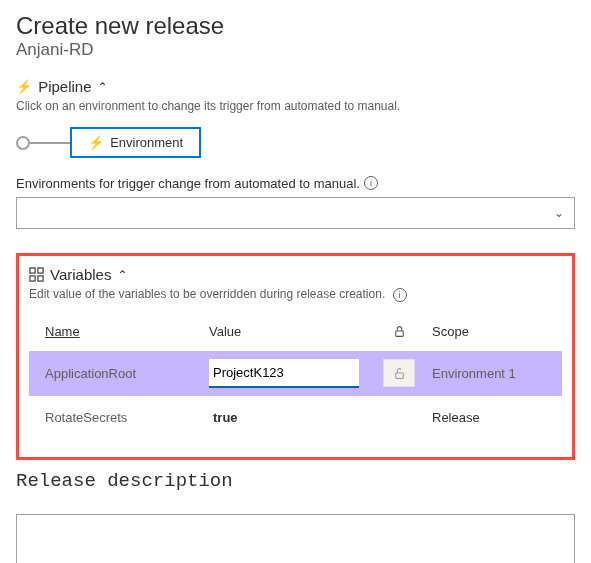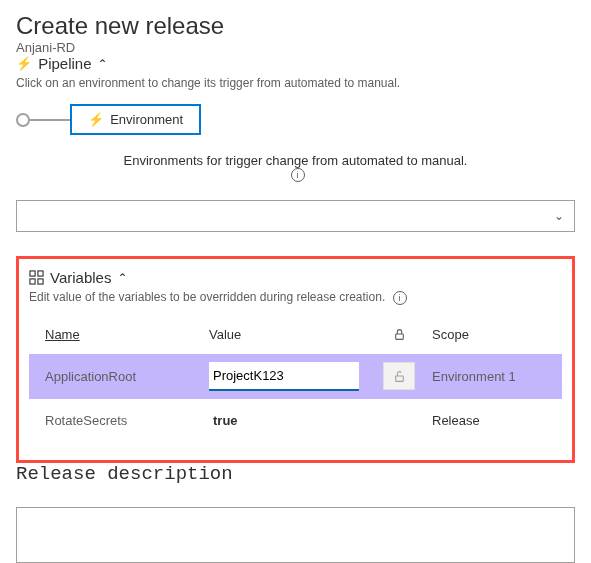--- a/index.html
+++ b/index.html
@@ -13,22 +13,23 @@
       padding: 12px 16px;
       width: 591px;
       color: #323130;
     }
     .page-title {
       font-size: 24px;
       font-weight: 400;
       margin-bottom: 0;
     }
     .subtitle {
-      font-size: 13px;
-      color: #605e5c;
+      font-size: 17px;
+      color: #605e5c;
+      margin-bottom: 18px;
     }
     .section-header {
       display: flex;
       align-items: center;
       gap: 6px;
       font-size: 15px;
       margin-bottom: 4px;
     }
     .section-desc {
       font-size: 12px;
@@ -77,44 +78,42 @@
       align-items: center;
       gap: 6px;
       background: #fff;
     }
     .bolt-icon {
       color: #0078d4;
       font-size: 13px;
     }
     .label-row {
       font-size: 13px;
-      margin-bottom: 18px;
-      display: flex;
-      align-items: center;
-      flex-direction: column;
+      margin-bottom: 6px;
+      display: flex;
     }
     .dropdown {
       width: 100%;
       height: 32px;
       border: 1px solid #a19f9d;
       display: flex;
       align-items: center;
       justify-content: flex-end;
       padding: 0 10px;
       margin-bottom: 24px;
       cursor: pointer;
     }
     .dropdown-chevron {
       font-size: 12px;
       color: #605e5c;
     }
     .variables-section {
       border: 3px solid #ff4b3e;
       padding: 10px 10px 18px 10px;
-      margin-bottom: 0;
+      margin-bottom: 10px;
     }
     .vars-table {
       width: 100%;
       font-size: 13px;
     }
     .vars-header, .vars-row {
       display: grid;
       grid-template-columns: 170px 165px 50px 1fr;
       align-items: center;
       padding: 8px 10px;

